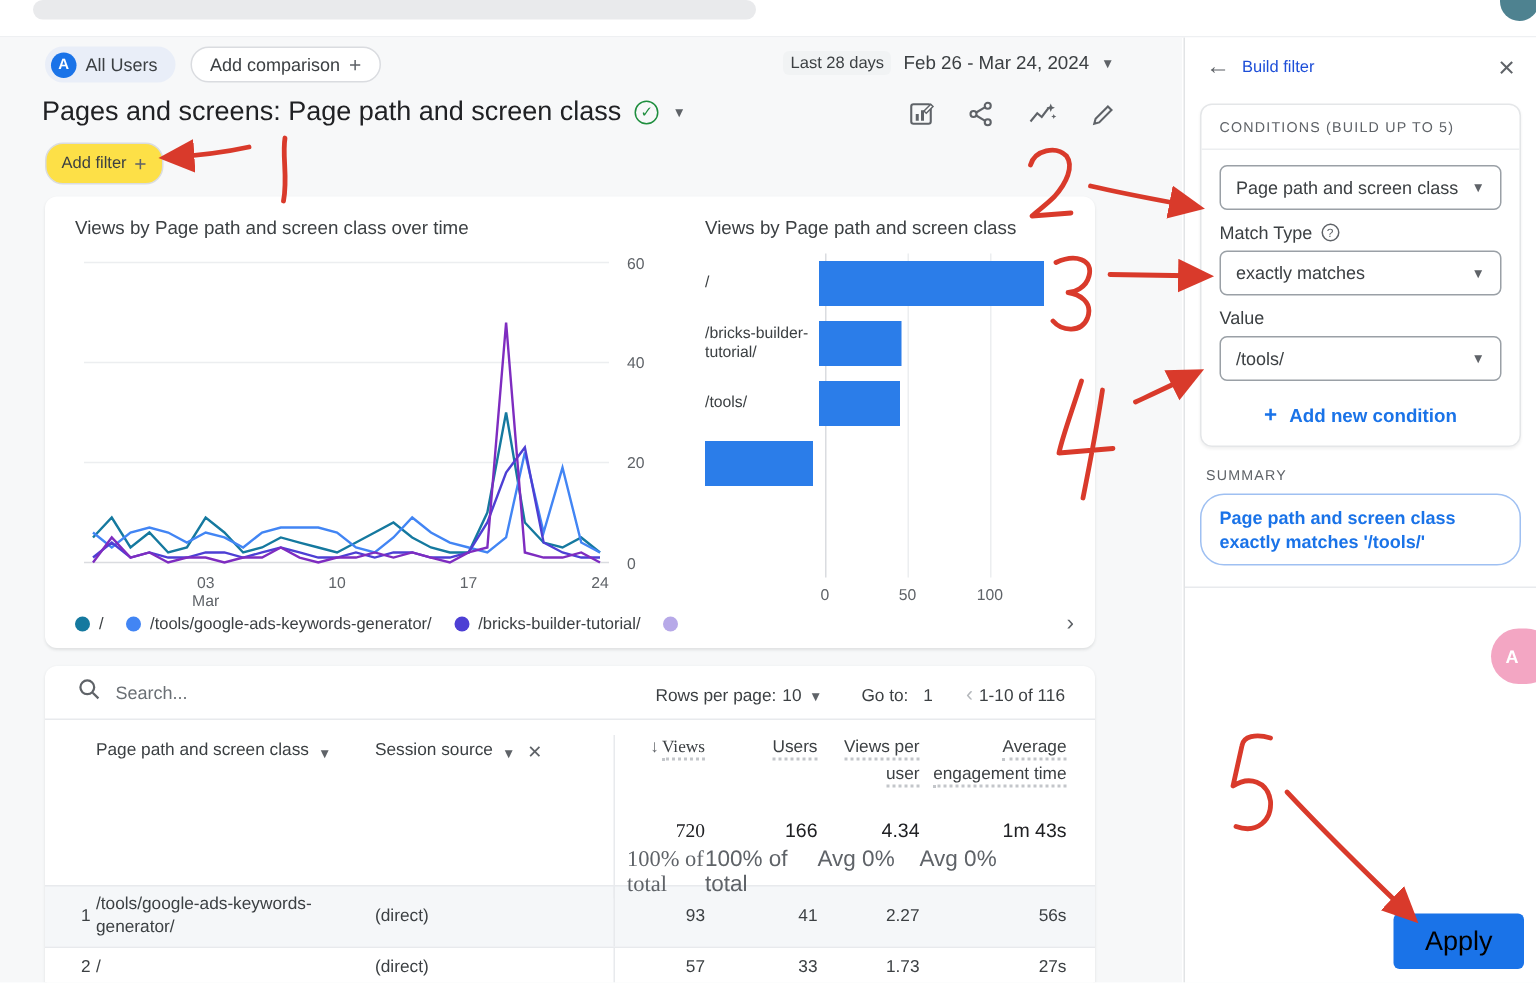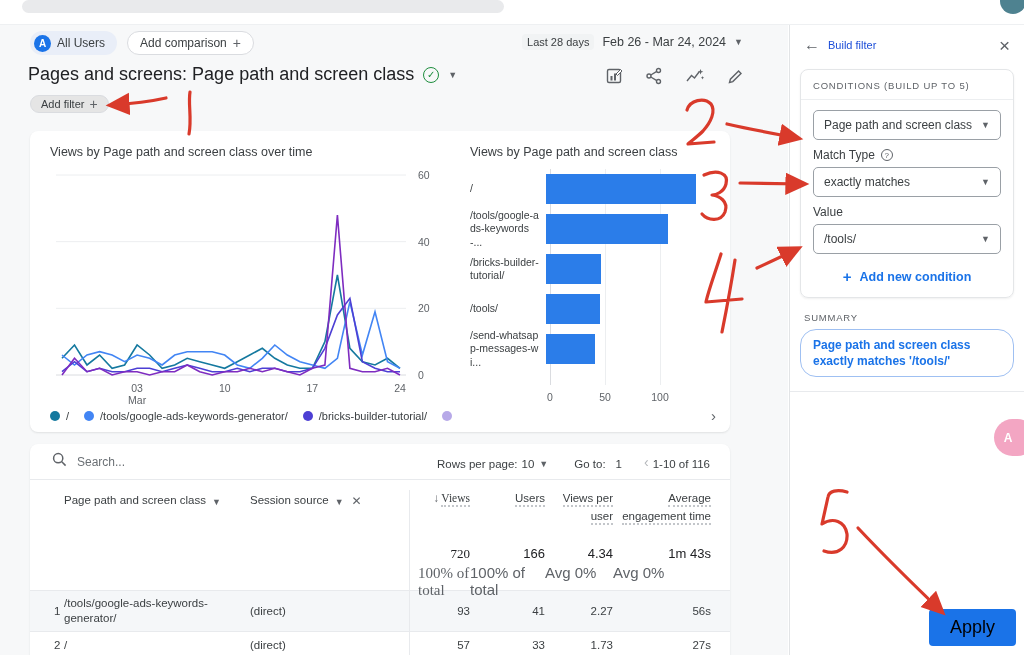--- a/index.html
+++ b/index.html
@@ -24,21 +24,21 @@
   .date-preset { background:#f1f3f4; border-radius:4px; padding:2px 5px; font-size:11px; color:#3c4043; }
   .caret { font-size:9px; color:#5f6368; }
 
   .title-row { position:absolute; left:28px; top:39px; display:flex; align-items:center; gap:9px; }
   .page-title { font-size:18px; color:#202124; }
   .check-badge { width:16px; height:16px; border:1.5px solid #1e8e3e; border-radius:50%; color:#1e8e3e; font-size:10px; display:flex; align-items:center; justify-content:center; }
 
   .icons-row { position:absolute; top:42px; right:44px; display:flex; gap:22px; align-items:center; }
   .icons-row svg { display:block; }
 
-  .add-filter { position:absolute; left:30px; top:70px; display:flex; align-items:center; gap:5px; background:#e5e5e5; border:1px solid #dadce0; border-radius:12px; height:18px; padding:0 10px; font-size:11px; color:#3c4043; }
+  .add-filter { position:absolute; left:30px; top:70px; display:flex; align-items:center; gap:5px; background:#fde047; border:1px solid #dadce0; border-radius:12px; height:28px; padding:0 10px; font-size:11px; color:#3c4043; }
 
   .card { background:#fff; border-radius:8px; box-shadow:0 1px 2px rgba(60,64,67,.12); }
   .charts-card { position:absolute; left:30px; top:106px; width:700px; height:301px; }
   .chart-title { font-size:12.5px; color:#3c4043; }
 
   .line-sec { position:absolute; left:18px; top:14px; width:402px; }
   .line-sec .chart-title { margin-left:2px; }
   #line-svg { margin-top:4px; }
   #line-svg .tick { font-size:10.5px; fill:#5f6368; font-family:"Liberation Sans",sans-serif; }
   #line-svg .mid { text-anchor:middle; }
@@ -222,39 +222,32 @@
               <div class="bar-gridline" style="left: 71.4286%;"></div>
             </div>
           <div id="bar-rows">
               <div class="bar-row">
                 <div class="bar-label">/</div>
                 <div class="bar-track">
                   <div class="bar" style="width: 95%; background: rgb(43, 125, 233);"></div>
                 </div>
               </div>
               <div class="bar-row">
-                <div class="bar-label">/tools/google-ads-keywords-...</div>
-                <div class="bar-track">
-                  <div class="bar" style="width: 77.1429%; background: rgb(43, 125, 233);"></div>
-                </div>
-              </div>
-              <div class="bar-row">
                 <div class="bar-label">/bricks-builder-tutorial/</div>
                 <div class="bar-track">
                   <div class="bar" style="width: 35%; background: rgb(43, 125, 233);"></div>
                 </div>
               </div>
               <div class="bar-row">
                 <div class="bar-label">/tools/</div>
                 <div class="bar-track">
                   <div class="bar" style="width: 34.2857%; background: rgb(43, 125, 233);"></div>
                 </div>
               </div>
               <div class="bar-row">
-                <div class="bar-label">/send-whatsapp-messages-wi...</div>
                 <div class="bar-track">
                   <div class="bar" style="width: 30.7143%; background: rgb(43, 125, 233);"></div>
                 </div>
               </div>
             </div>
         </div>
         <div class="bar-axis" id="bar-axis">
             <span class="bar-axis-label" style="left: 0%;">0</span>
             <span class="bar-axis-label" style="left: 35.7143%;">50</span>
             <span class="bar-axis-label" style="left: 71.4286%;">100</span>

